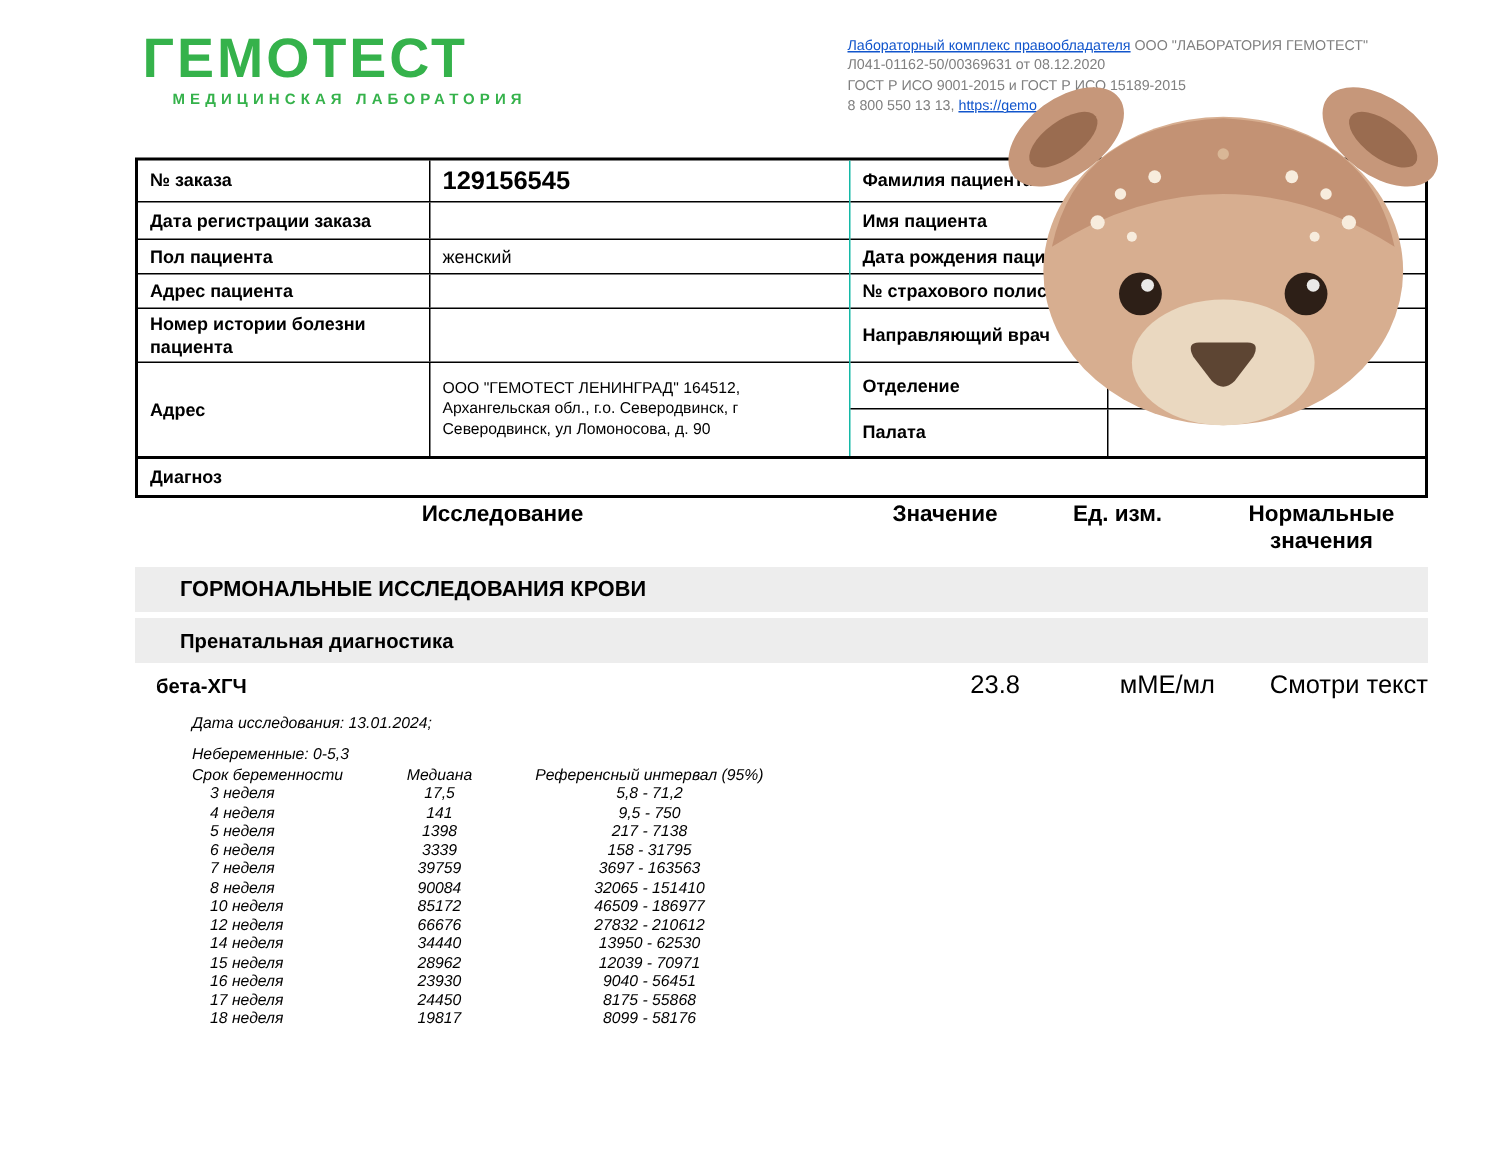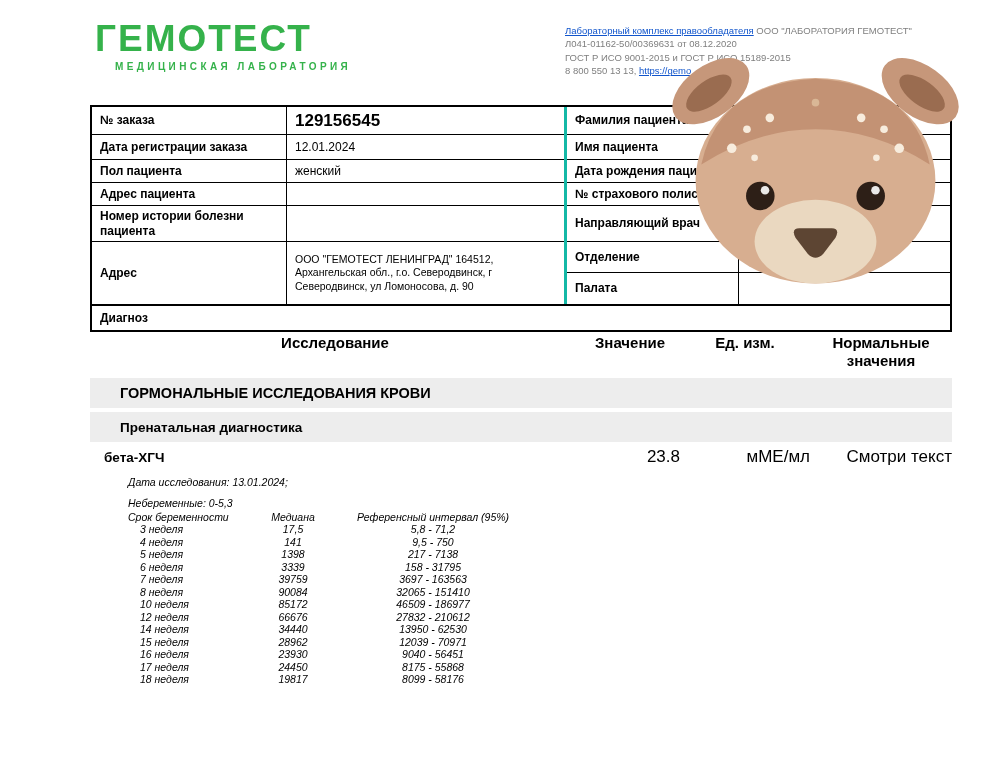--- a/index.html
+++ b/index.html
@@ -17,21 +17,21 @@
 
   .legal { position:absolute; left:565px; top:24px; width:400px; font-size:9.5px; line-height:1.42; color:#7f7f7f; }
   .legal a { color:#1155cc; text-decoration:underline; cursor:pointer; }
 
   
   .deer { position:absolute; left:663px; top:36px; width:305px; height:257px; z-index:5; }
 
   
   .info-table { position:absolute; left:90px; top:105px; width:862px; border:2px solid #000; background:#fff; z-index:1; }
   .cols { display:flex; }
-  .pleft { width:475px; border-right:3px solid #14b8a6; }
+  .pleft { width:475px; border-right:1px solid #14b8a6; }
   .pright { flex:1; }
   .prow { display:flex; border-bottom:1px solid #000; }
   .pleft .prow:last-child, .pright .prow:last-child { border-bottom:none; }
   .plabel { display:flex; align-items:center; padding:2px 8px; font-weight:bold; font-size:12px; line-height:1.2; border-right:1px solid #000; }
   .pleft .plabel { width:195px; }
   .pright .plabel { width:172px; }
   .pvalue { flex:1; display:flex; align-items:center; padding:2px 8px; font-size:12px; line-height:1.25; }
   .pleft .prow:nth-child(1){height:28px} .pleft .prow:nth-child(2){height:25px}
   .pleft .prow:nth-child(3){height:23px} .pleft .prow:nth-child(4){height:23px}
   .pleft .prow:nth-child(5){height:36px} .pleft .prow:nth-child(6){height:62px}
@@ -105,21 +105,20 @@
 
   <div class="info-table">
     <div class="cols">
       <div class="pleft">
           <div class="prow">
      <div class="plabel">№ заказа</div>
      <div class="pvalue order-num">129156545</div>
    </div>
           <div class="prow">
      <div class="plabel">Дата регистрации заказа</div>
-     <div class="pvalue">12.01.2024</div>
    </div>
           <div class="prow">
      <div class="plabel">Пол пациента</div>
      <div class="pvalue">женский</div>
    </div>
           <div class="prow">
      <div class="plabel">Адрес пациента</div>
      <div class="pvalue"></div>
    </div>
           <div class="prow">

